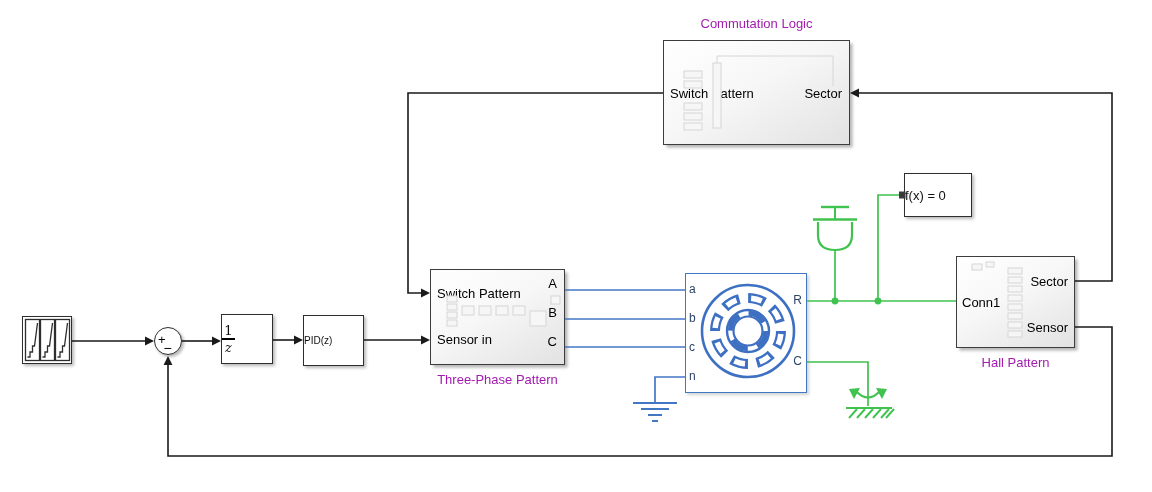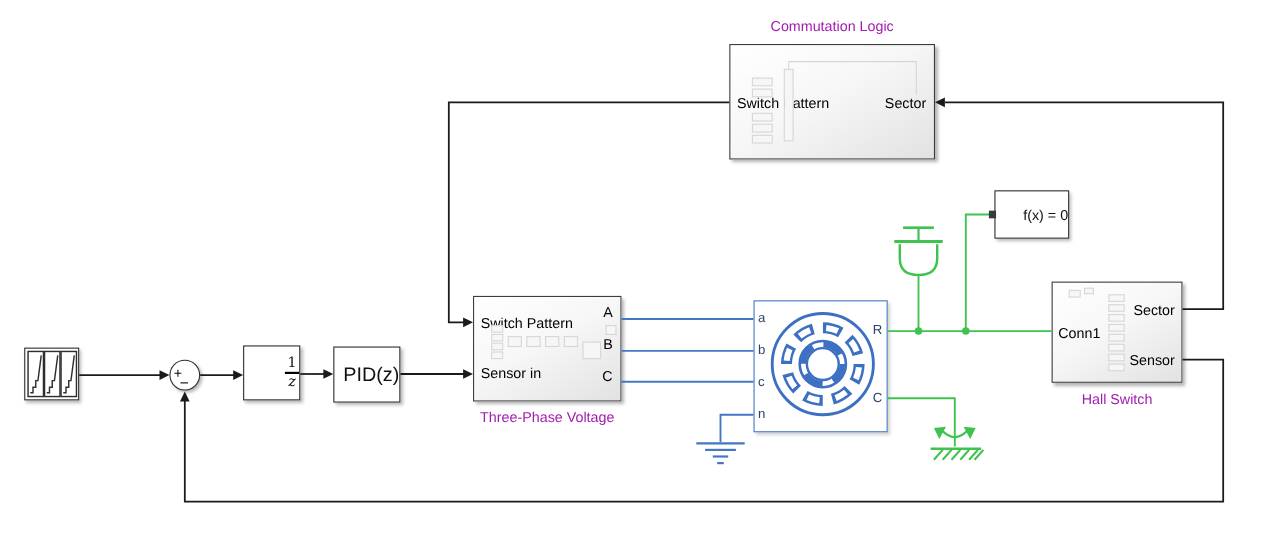--- a/index.html
+++ b/index.html
@@ -8,30 +8,30 @@
     font-family:"Liberation Sans",sans-serif;color:#111;
   }
   .block{position:absolute;box-sizing:border-box;}
   .simple{background:#ffffff;border:1.7px solid #2e2e2e;box-shadow:2px 2px 3px rgba(0,0,0,0.28);}
   .subsys{
     background:linear-gradient(150deg,#ffffff 0%,#f7f7f7 45%,#e2e2e2 100%);
     border:1.8px solid #3d3d3d;box-shadow:2.5px 2.5px 3px rgba(0,0,0,0.3);
   }
   .portlabel{position:absolute;font-size:13px;line-height:13px;white-space:nowrap;color:#000;}
   .blockname{position:absolute;font-size:13px;line-height:15px;white-space:nowrap;color:#a21caf;text-align:center;}
-  .center{display:flex;align-items:center;justify-content:flex-end;}
+  .center{display:flex;align-items:center;justify-content:flex-start;}
   #sum{border-radius:50%;}
   #sum .sign{position:absolute;font-size:13px;line-height:12px;color:#000;}
   #motor{background:#ffffff;border:1.8px solid #4277c4;box-shadow:2px 2px 3px rgba(0,0,0,0.18);}
   #motor .portlabel{font-size:12px;color:#2d4367;}
   .frac{display:flex;flex-direction:column;align-items:center;font-family:"DejaVu Serif",serif;font-size:13px;line-height:13px;}
   .frac .bar{width:13px;height:1.4px;background:#000;margin:1px 0;}
   .frac .den{font-style:italic;}
   svg{position:absolute;left:0;top:0;}
-  .pidtext{font-size:18px;}
+  .pidtext{font-size:10px;}
   .solvertext{font-size:13px;}
 </style>
 </head>
 <body>
 
 <div id="canvas">
 
   <div class="block simple" id="src" style="left:22px;top:316px;width:50px;height:48px;"></div>
 
   <div class="block simple" id="sum" style="left:154px;top:327px;width:28px;height:28px;">
@@ -51,21 +51,21 @@
     <span class="pidtext">PID(z)</span>
   </div>
 
   <div class="block subsys" style="left:430px;top:269px;width:135px;height:96px;">
     <span class="portlabel" style="left:6px;top:17px;">Switch Pattern</span>
     <span class="portlabel" style="left:6px;top:63px;">Sensor in</span>
     <span class="portlabel" style="right:7px;top:7px;">A</span>
     <span class="portlabel" style="right:7px;top:36px;">B</span>
     <span class="portlabel" style="right:7px;top:65px;">C</span>
   </div>
-  <div class="blockname" style="left:430px;top:372px;width:135px;">Three-Phase Voltage</div>
+  <div class="blockname" style="left:430px;top:372px;width:135px;">Three-Phase Pattern</div>
 
   <div class="block" id="motor" style="left:685px;top:273px;width:122px;height:120px;">
     <span class="portlabel" style="left:3px;top:9px;">a</span>
     <span class="portlabel" style="left:3px;top:38px;">b</span>
     <span class="portlabel" style="left:3px;top:67px;">c</span>
     <span class="portlabel" style="left:3px;top:96px;">n</span>
     <span class="portlabel" style="right:4px;top:20px;">R</span>
     <span class="portlabel" style="right:4px;top:81px;">C</span>
   </div>
 
@@ -77,21 +77,21 @@
 
   <div class="block simple center" style="left:904px;top:173px;width:68px;height:44px;">
     <span class="solvertext">f(x) = 0</span>
   </div>
 
   <div class="block subsys" style="left:956px;top:256px;width:119px;height:92px;">
     <span class="portlabel" style="left:5px;top:39px;text-align:right;">Conn1</span>
     <span class="portlabel" style="right:6px;top:18px;">Sector</span>
     <span class="portlabel" style="right:6px;top:64px;">Sensor</span>
   </div>
-  <div class="blockname" style="left:956px;top:355px;width:119px;">Hall Switch</div>
+  <div class="blockname" style="left:956px;top:355px;width:119px;">Hall Pattern</div>
 
   <svg width="1152" height="492" viewBox="0 0 1152 492">
 
     <g stroke="#d6d6d6" stroke-width="1" fill="#f6f6f6">
 
       <rect x="713" y="63" width="8" height="65"></rect>
       <rect x="684" y="71" width="18" height="7"></rect>
         <rect x="684" y="81" width="18" height="7"></rect>
       <rect x="684" y="103" width="18" height="7"></rect>
         <rect x="684" y="113" width="18" height="7"></rect>

